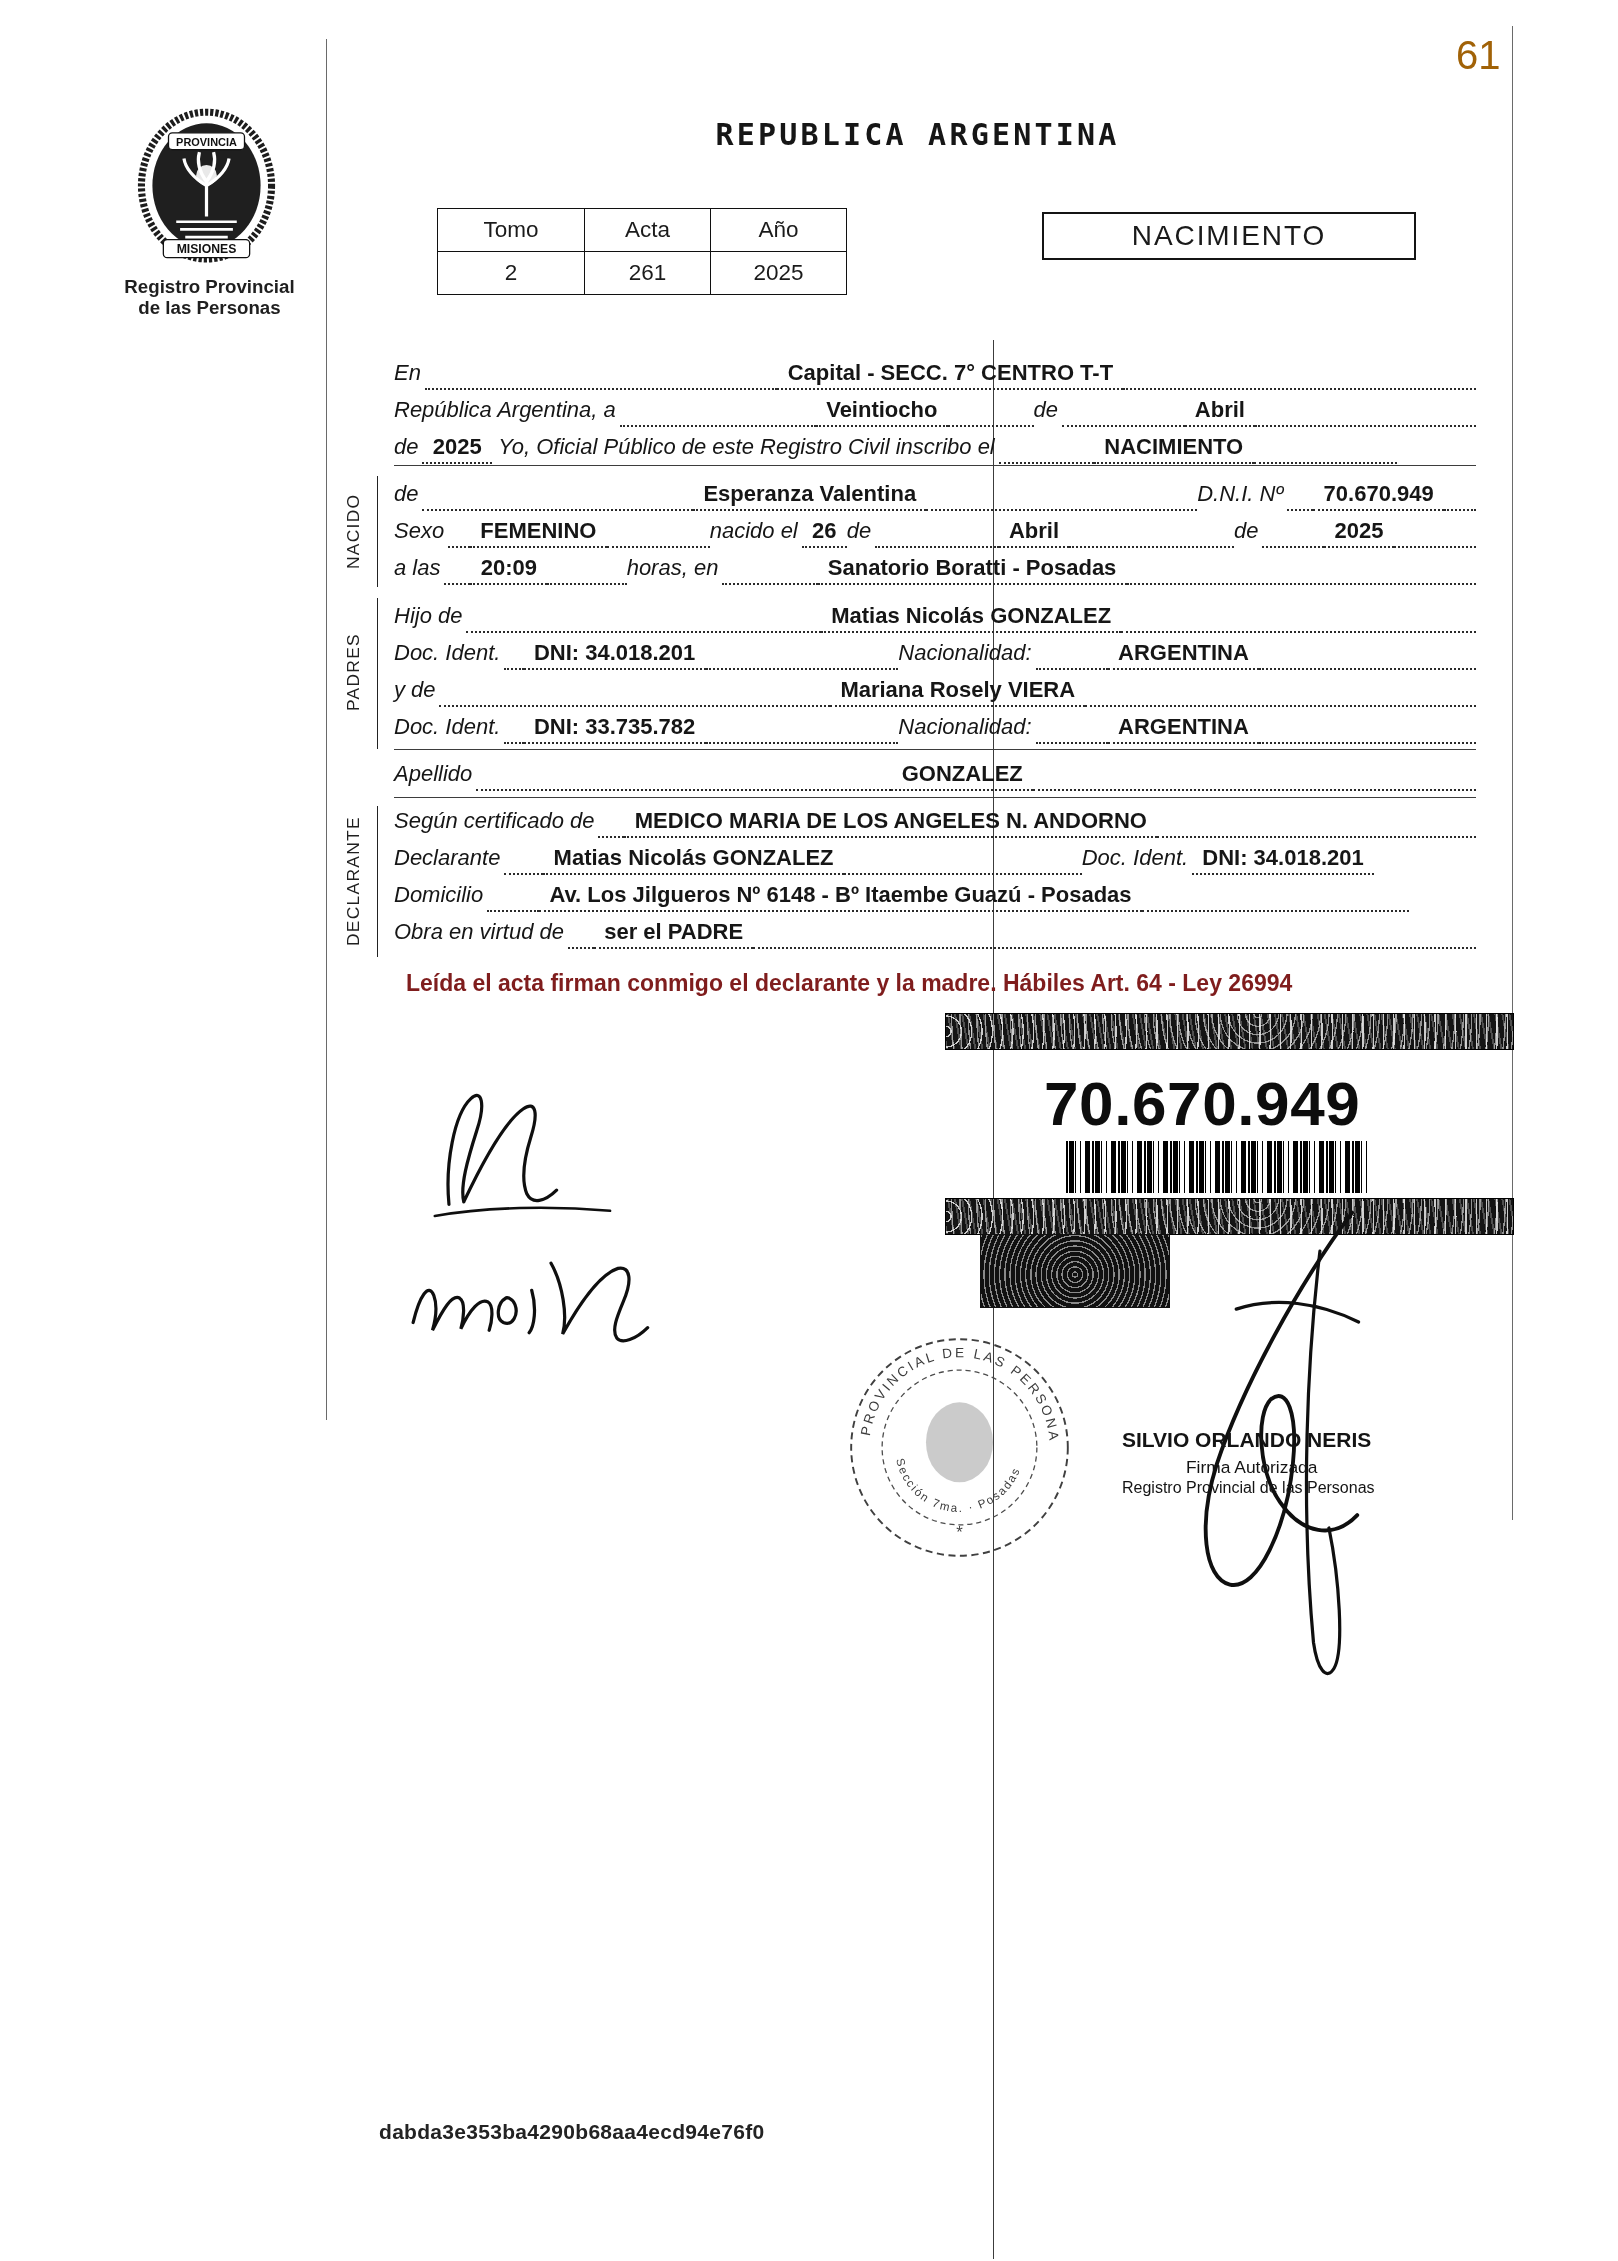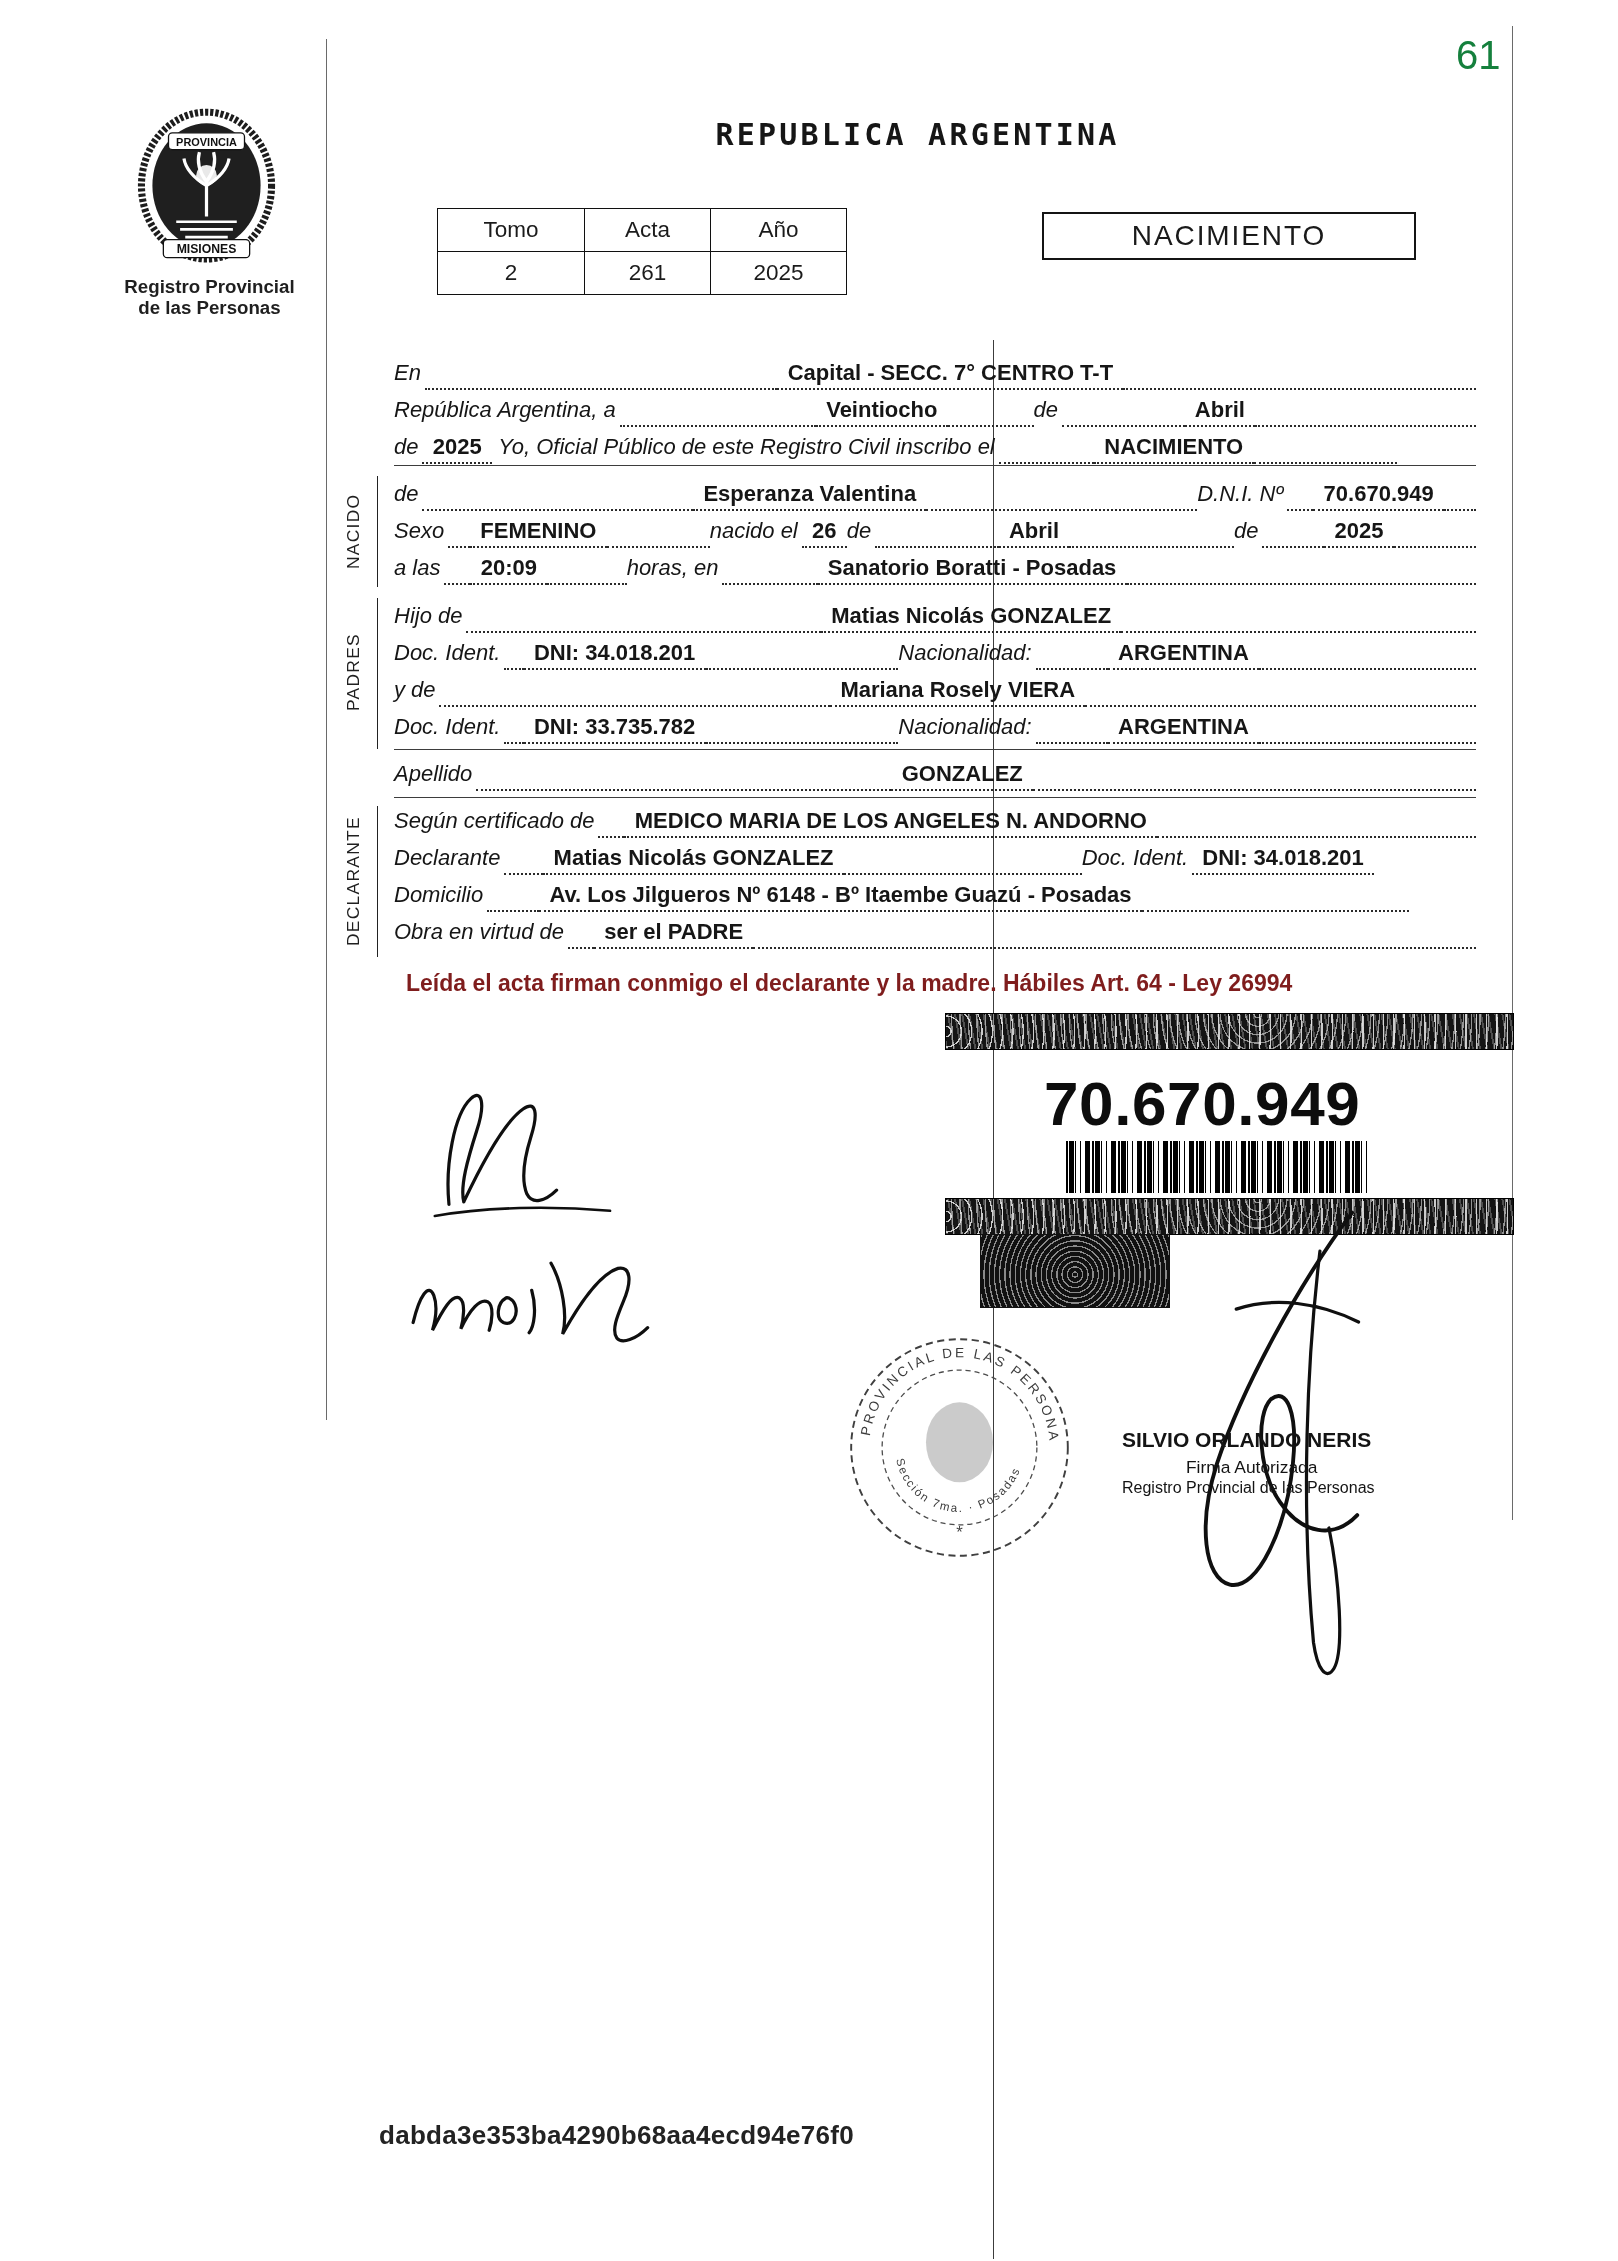--- a/index.html
+++ b/index.html
@@ -7,21 +7,21 @@
     position:relative; width:1619px; height:2261px; background:#ffffff;
     font-family:"Liberation Sans", sans-serif; color:#1b1b1b; overflow:hidden;
   }
   .abs { position:absolute; }
 
   
   .vline { position:absolute; width:0; border-left:1.3px solid #6a6a6a; }
   #fold-center { border-left:1.3px solid #3c3c3c; }
 
   
-  #page-number { left:1456px; top:33px; font-size:40px; color:#15803d; }
+  #page-number { left:1456px; top:33px; font-size:40px; color:#a16207; }
 
   
   #doc-title {
     left:644px; top:117px; width:547px; text-align:center;
     font-family:"DejaVu Sans Mono", monospace; font-weight:bold;
     font-size:30px; letter-spacing:3.2px; color:#161616;
   }
 
   
   #emblem { left:126px; top:103px; }
@@ -92,21 +92,21 @@
     background-image:repeating-radial-gradient(circle at 50% 55%, #111 0 1.9px, #8a8a8a 1.9px 3.2px, #111 3.2px 5.2px);
     border:0.6px solid #111; }
 
   
   #official-block { left:1122px; top:1428px; width:335px; color:#141414; }
   #official-name { font-size:21px; font-weight:bold; }
   #official-role { font-size:17.4px; margin:5.2px 0 0 64px; }
   #official-org { font-size:16px; margin-top:1px; }
 
   
-  #footer-code { left:379px; top:2120px; font-size:26px; font-weight:bold;
+  #footer-code { left:379px; top:2120px; font-size:21px; font-weight:bold;
     letter-spacing:0.3px; color:#232323; }
 
   svg { display:block; }
   .sig path { fill:none; stroke:#0f0f0f; stroke-linecap:round; }
   .sealtxt { font-family:"Liberation Sans", sans-serif; fill:#3c3c3c; }
 </style>
 </head>
 <body>
 
 <div id="page">

